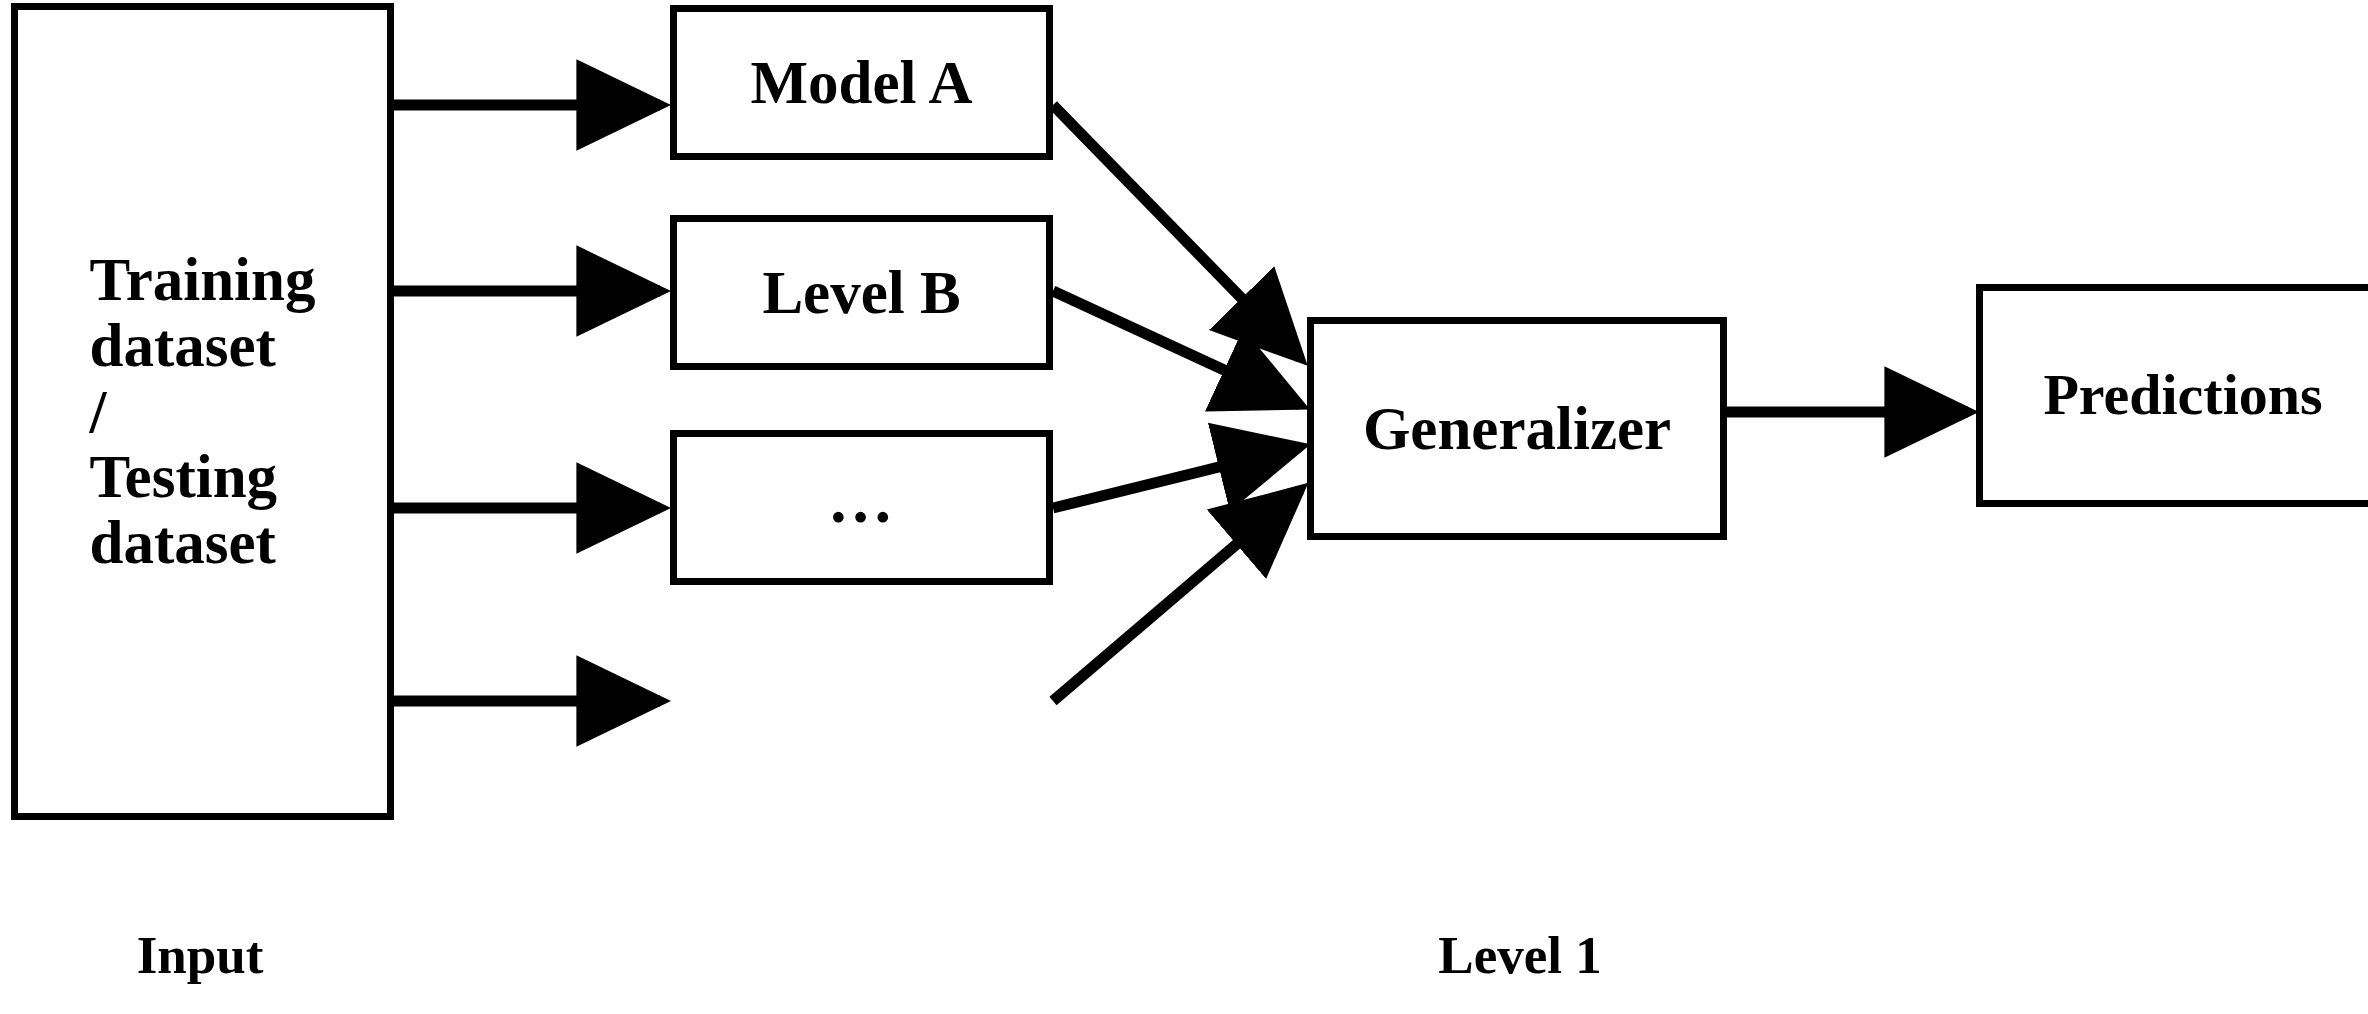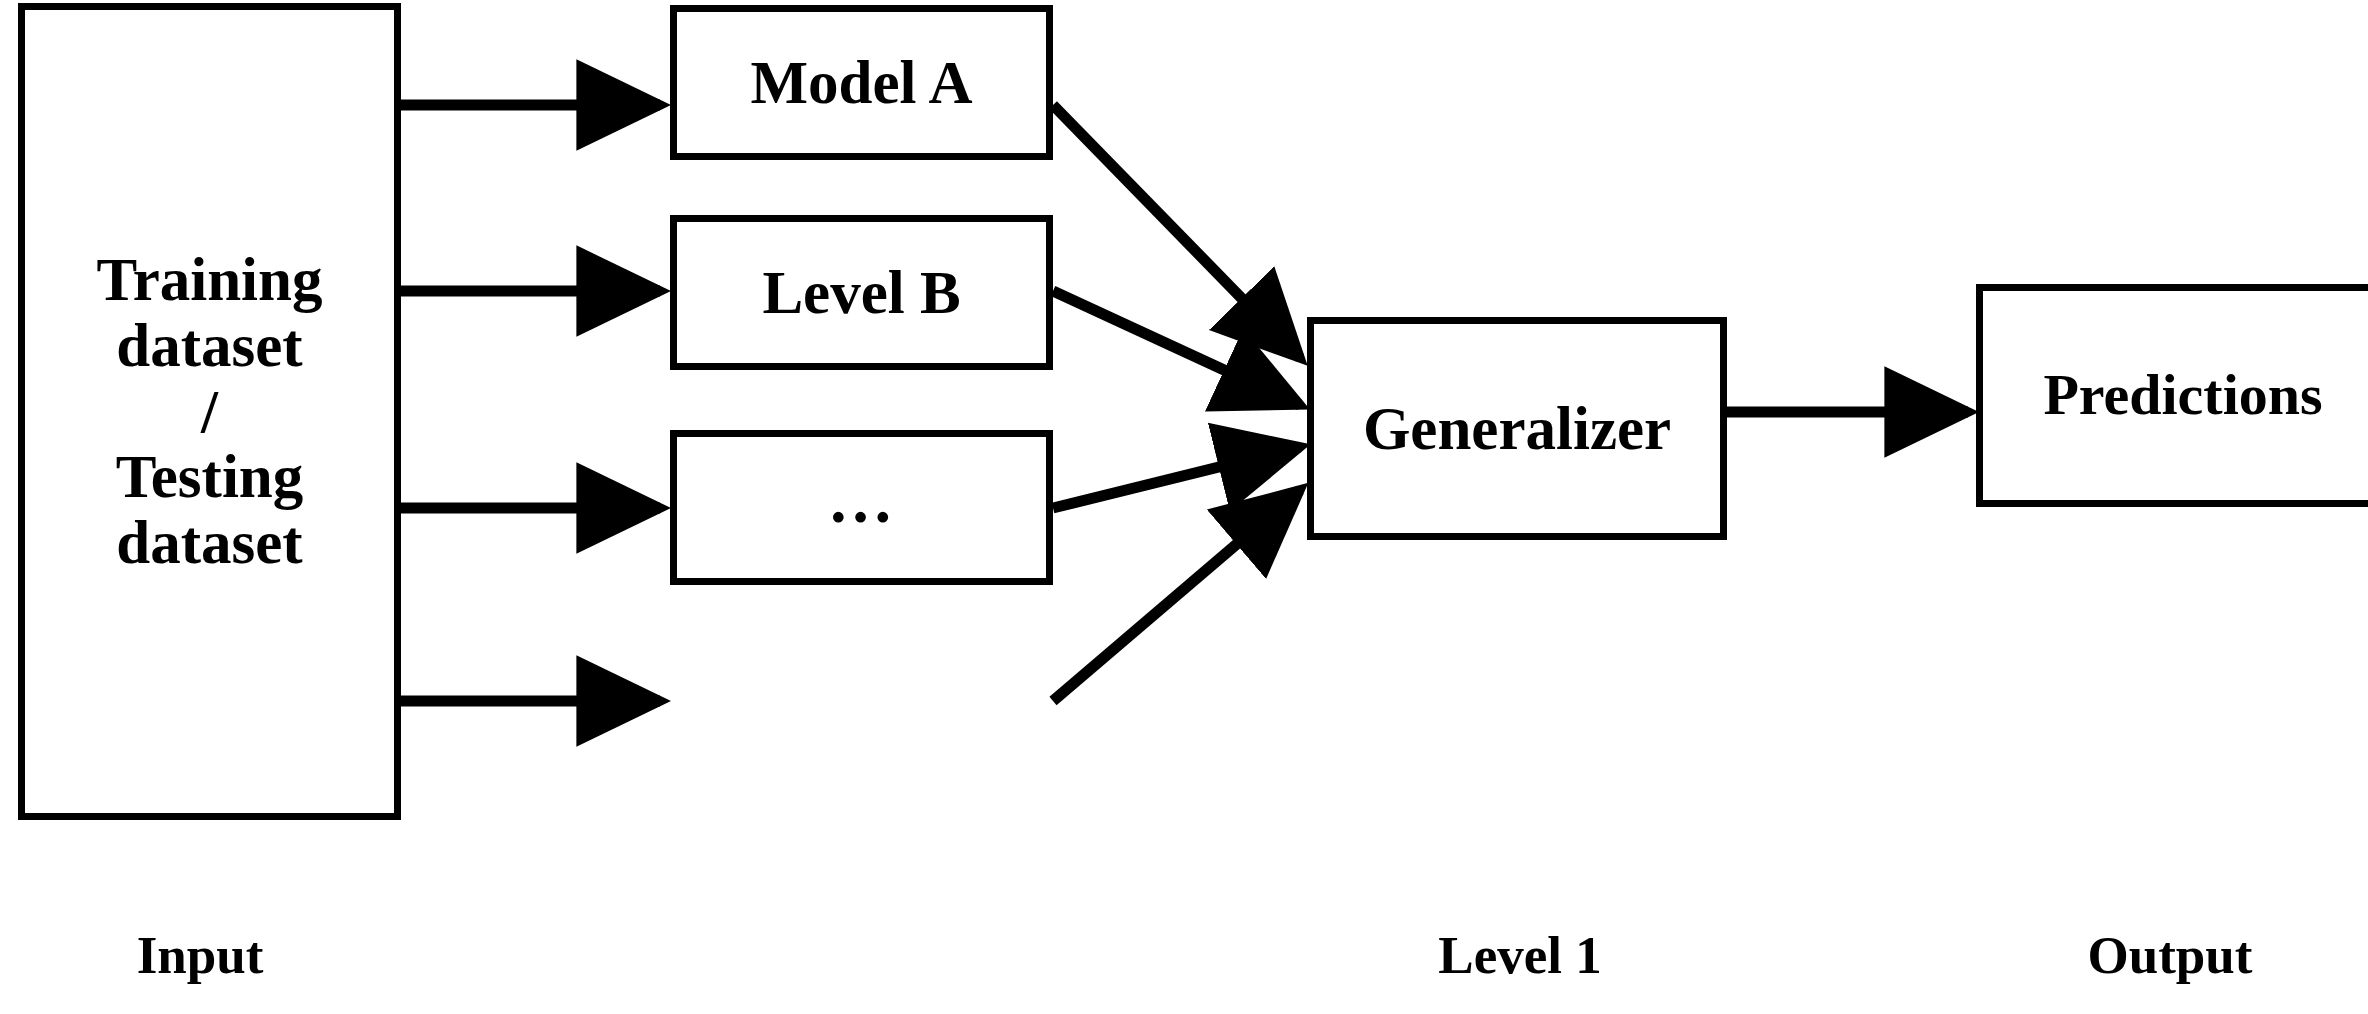--- a/index.html
+++ b/index.html
@@ -27,28 +27,27 @@
     height: 1014px;
   }
   .node {
     position: absolute;
     box-sizing: border-box;
     background: #ffffff;
     border: 7px solid #000000;
     display: flex;
     align-items: center;
     justify-content: center;
-    text-align: center;
     color: #000000;
     font-weight: bold;
     line-height: 1.08;
     z-index: 3;
   }
   .node-input {
-    left: 18px;
+    left: 11px;
     top: 3px;
     width: 383px;
     height: 817px;
     font-size: 61px;
   }
   .node-input .txt { white-space: pre-line; }
   .node-model {
     left: 670px;
     width: 383px;
     height: 155px;
@@ -154,17 +153,14 @@
 
   <div class="stage-label lbl-input">
     <span>Input</span>
   </div>
 
 
   <div class="stage-label lbl-level1">
     <span>Level 1</span>
   </div>
 
-  <div class="stage-label lbl-output">
-    <span>Output</span>
-  </div>
 
 </div>
 
 </body></html>

